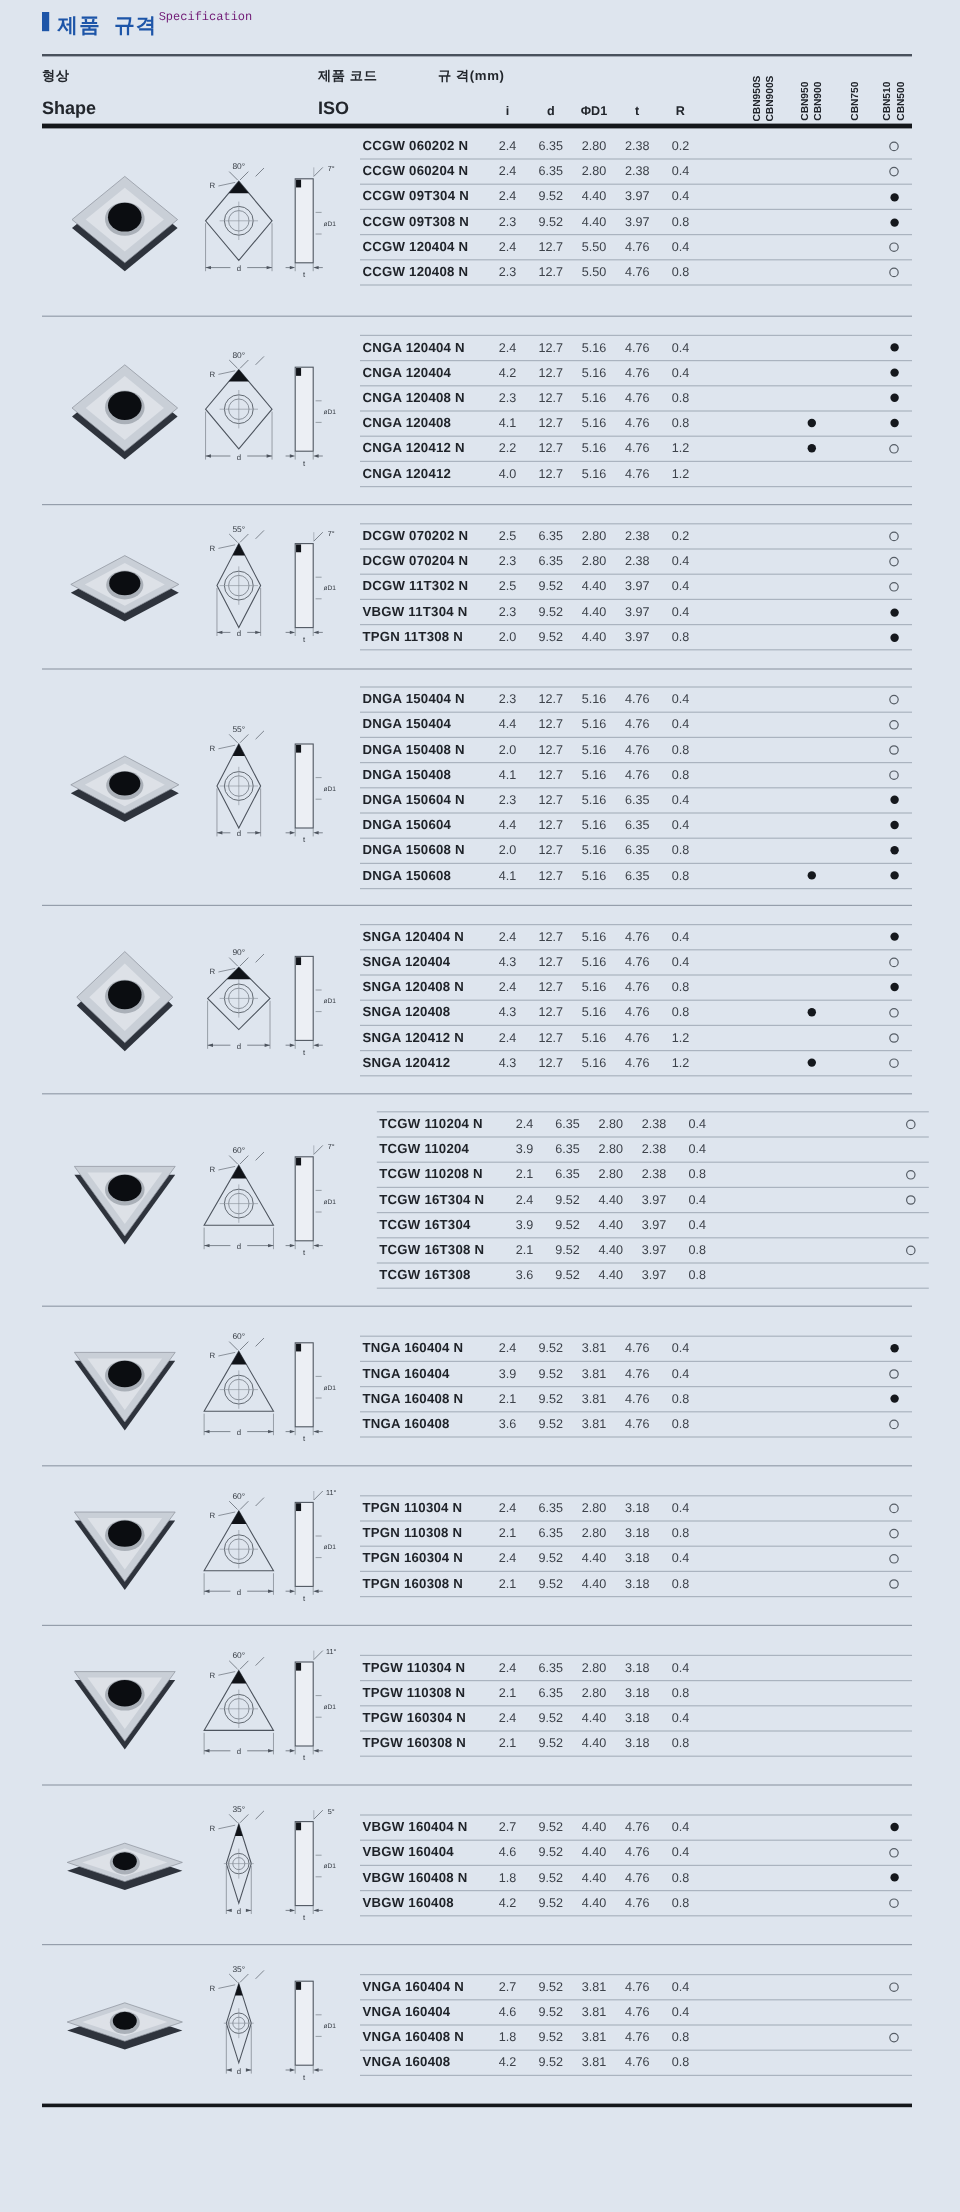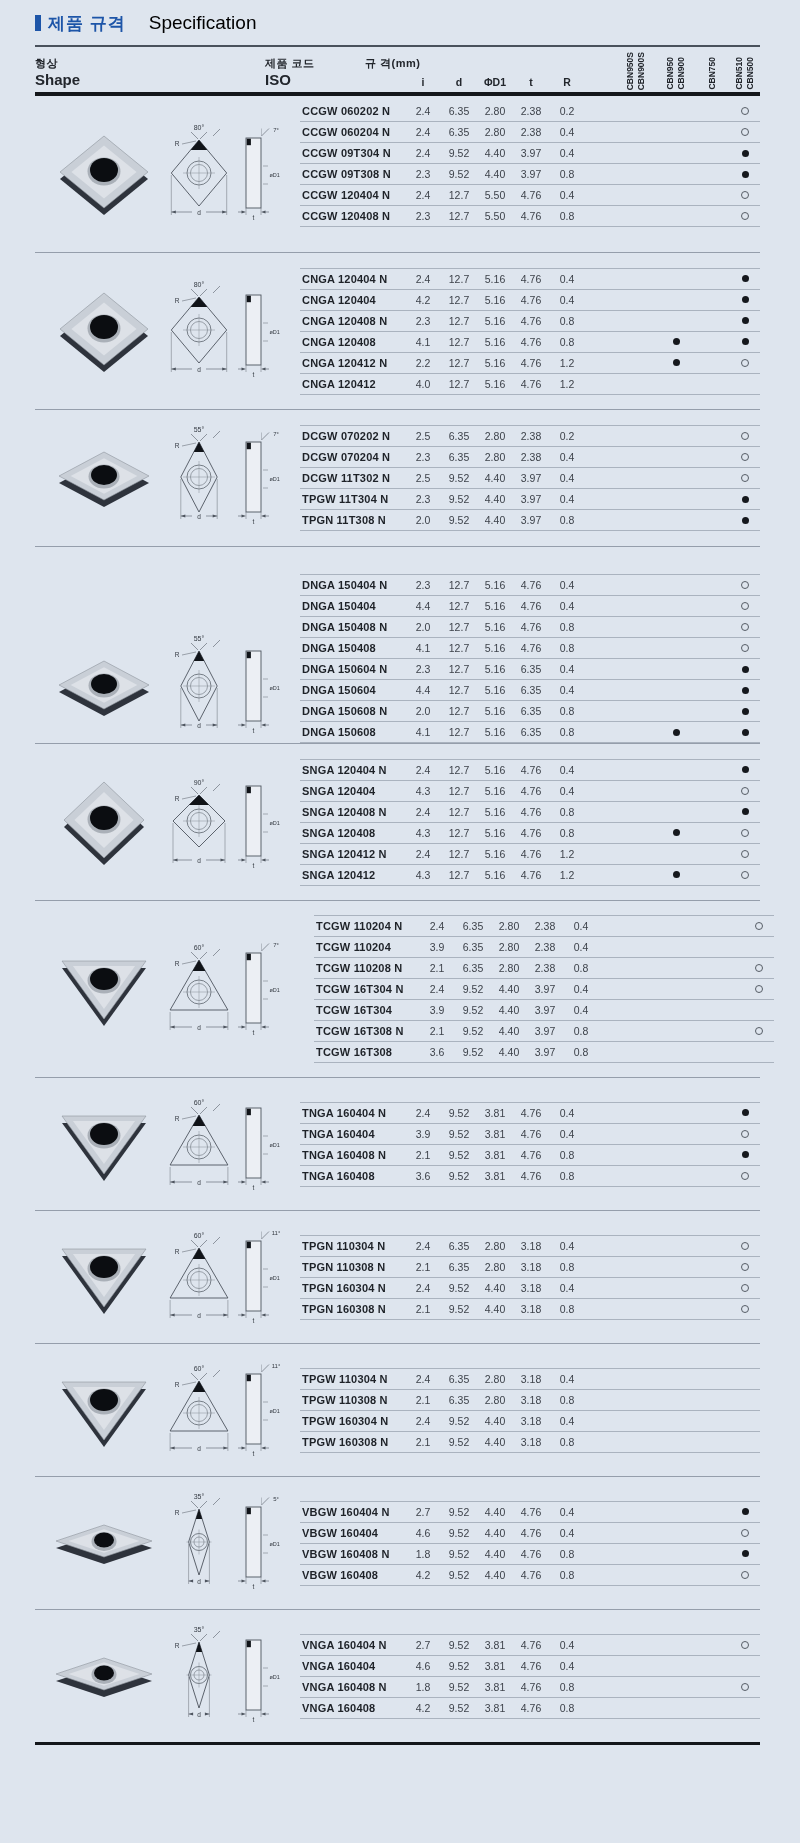--- a/index.html
+++ b/index.html
@@ -10,27 +10,27 @@
   html,body{margin:0;padding:0;}
   body{
     width:800px;height:1843px;
     background:#dee5ee;
     font-family:"Liberation Sans", sans-serif;
     color:var(--ink);
     overflow:hidden;
   }
   .page{padding:10px 40px 0 35px;width:725px;}
   
-  .titlebar{display:flex;align-items:center;height:26px;}
+  .titlebar{display:flex;height:26px;font-family:Liberation Mono, monospace;}
   .tick{width:6px;height:16px;background:#1d55a8;margin-right:7px;}
   .title-ko{font-size:17px;font-weight:700;color:#1d55a8;margin:0;letter-spacing:1px;}
-  .title-en{font-size:19px;color:#000000;margin-left:23px;}
+  .title-en{font-size:10px;color:#701a75;margin-left:1px;}
   .rule{height:2px;background:#49515c;margin-top:9px;}
   
-  .thead{position:relative;height:45px;}
+  .thead{position:relative;height:56px;}
   .th-ko{position:absolute;top:9px;font-size:11px;font-weight:700;color:var(--ink);letter-spacing:0.5px;}
   .th-en{position:absolute;bottom:4px;font-size:15px;font-weight:700;color:var(--ink);}
   .dims{position:absolute;left:265px;bottom:4px;width:460px;display:grid;grid-template-columns:var(--cols);}
   .dim-h{text-align:center;font-size:10.5px;font-weight:700;color:var(--ink);}
   .grades{position:absolute;left:581px;bottom:2px;width:144px;display:flex;align-items:flex-end;}
   .grade{display:flex;justify-content:center;}
   .grade:nth-child(1){width:40px;}
   .grade:nth-child(2){width:40px;}
   .grade:nth-child(3){width:34px;}
   .grade:nth-child(4){width:30px;}
@@ -478,21 +478,21 @@
             <span class="val">0.4</span>
             <span></span>
             <div class="mark-cell"></div>
             <div class="mark-cell"></div>
             <div class="mark-cell"></div>
             <div class="mark-cell">
               <div class="mk-o"></div>
             </div>
           </div>
           <div class="row">
-            <span class="code">TPGW 11T304 N</span>
+            <span class="code">VBGW 11T304 N</span>
             <span class="val">2.3</span>
             <span class="val">9.52</span>
             <span class="val">4.40</span>
             <span class="val">3.97</span>
             <span class="val">0.4</span>
             <span></span>
             <div class="mark-cell"></div>
             <div class="mark-cell"></div>
             <div class="mark-cell"></div>
             <div class="mark-cell">
@@ -510,21 +510,21 @@
             <div class="mark-cell"></div>
             <div class="mark-cell"></div>
             <div class="mark-cell"></div>
             <div class="mark-cell">
               <div class="mk-f"></div>
             </div>
           </div>
         </div>
       </div>
       <div class="group-sep"></div>
-      <div class="group" style="min-height: 196px; align-items: flex-end;">
+      <div class="group" style="min-height: 196px;">
         <div class="shape-cell">
           <svg width="240" height="112" viewBox="0 0 240 112">
             <g>
               <polygon points="55,37 100,61 55,85 10,61" fill="#2e333c"></polygon>
               <polygon points="55,30 100,54 55,78 10,54" fill="#c9cfd7" stroke="#8d939c" stroke-width="0.6"></polygon>
               <polygon points="55.0,36.2 88.3,54.0 55.0,71.8 21.7,54.0" fill="#dde1e7"></polygon>
               <ellipse cx="55" cy="54.5" rx="15.5" ry="12" fill="#aab0b8"></ellipse>
               <ellipse cx="55" cy="53" rx="13" ry="10" fill="#0b0d11"></ellipse>
             </g>
             <g>

